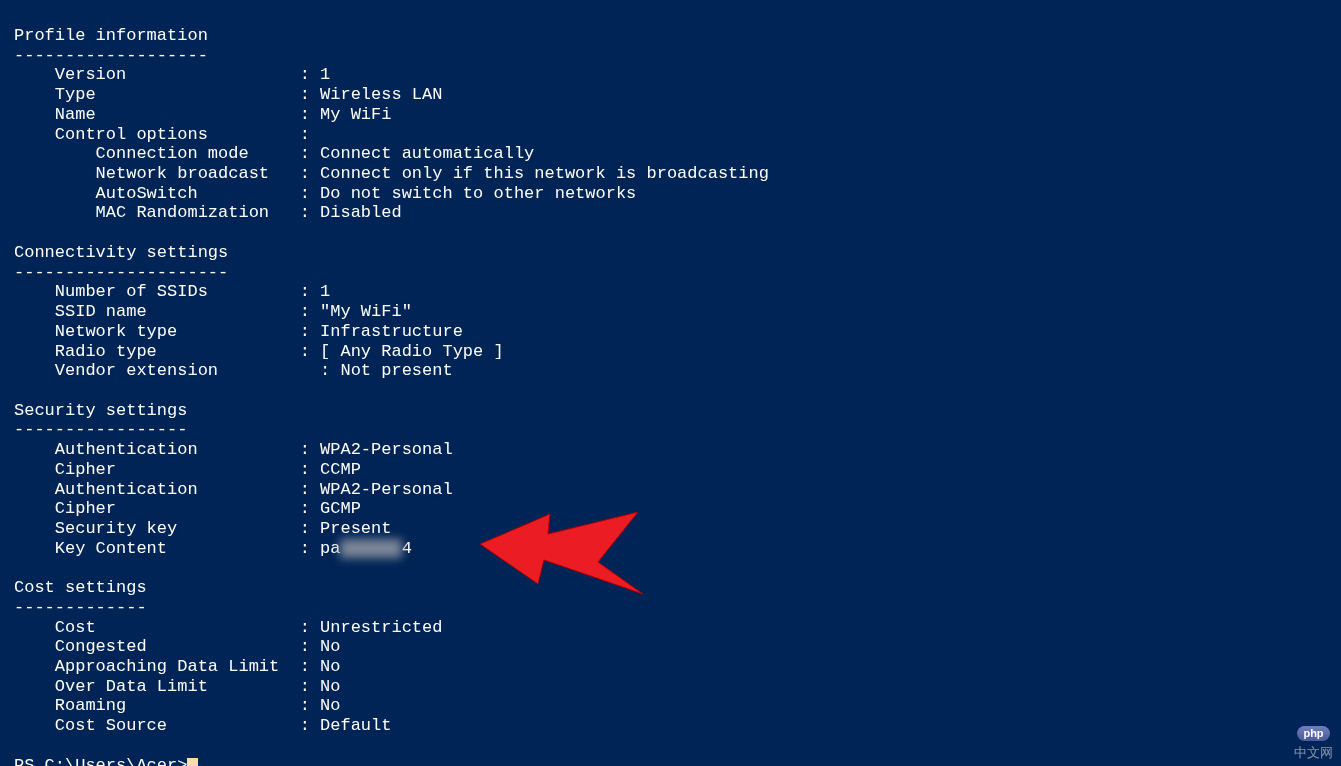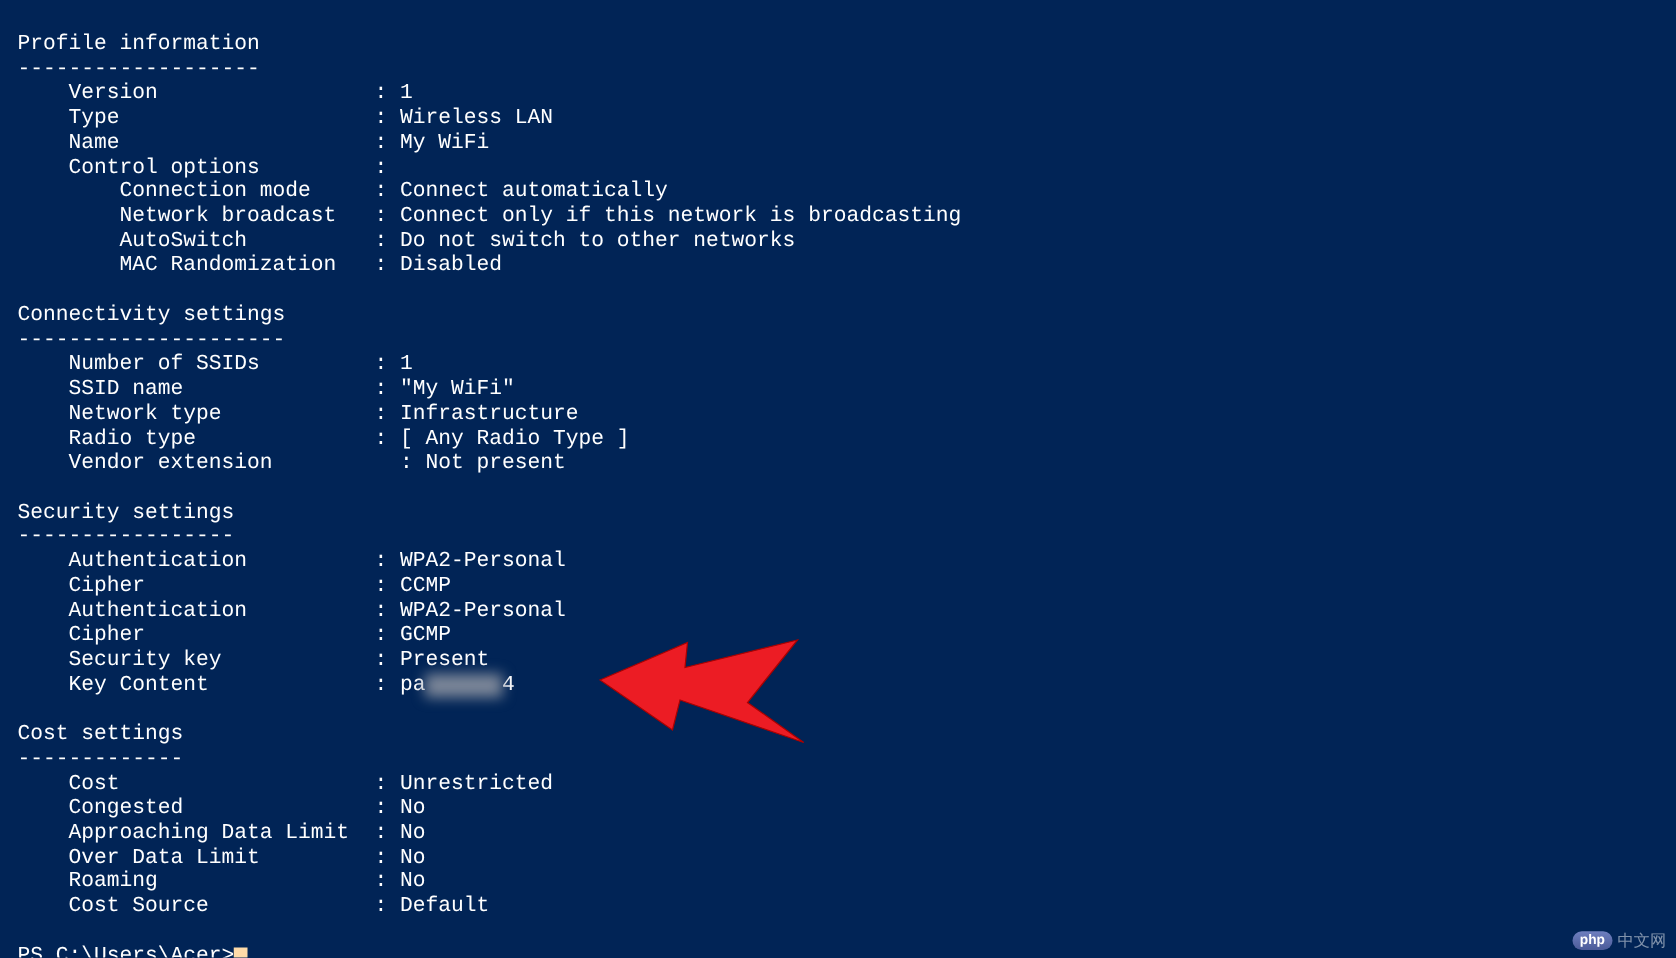--- a/index.html
+++ b/index.html
@@ -32,20 +32,21 @@
     .watermark {
       position: absolute;
       right: 8px;
       bottom: 6px;
       font-family: Arial, sans-serif;
       font-size: 13px;
       color: rgba(255,255,255,0.5);
       display: flex;
       align-items: center;
       gap: 4px;
+      flex-direction: column;
     }
     .watermark .php-badge {
       background: linear-gradient(#6e7fbf,#4b5b99);
       border-radius: 10px;
       padding: 1px 6px;
       font-weight: bold;
       color: #fff;
       font-size: 11px;
     }
   </style>

